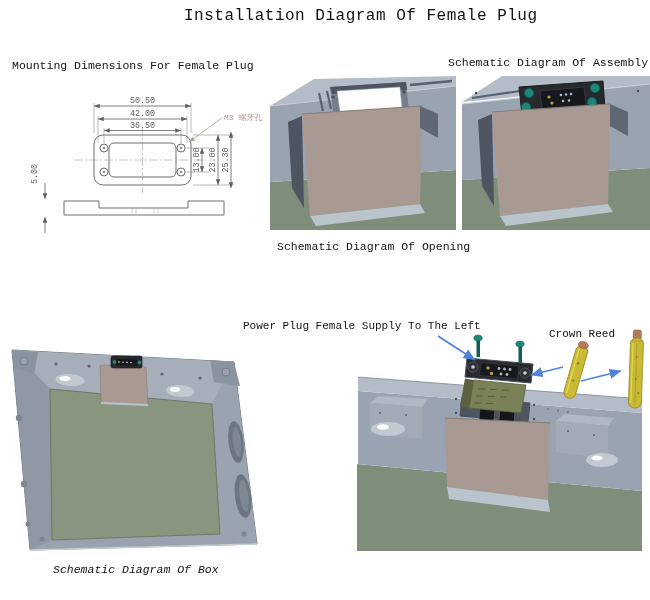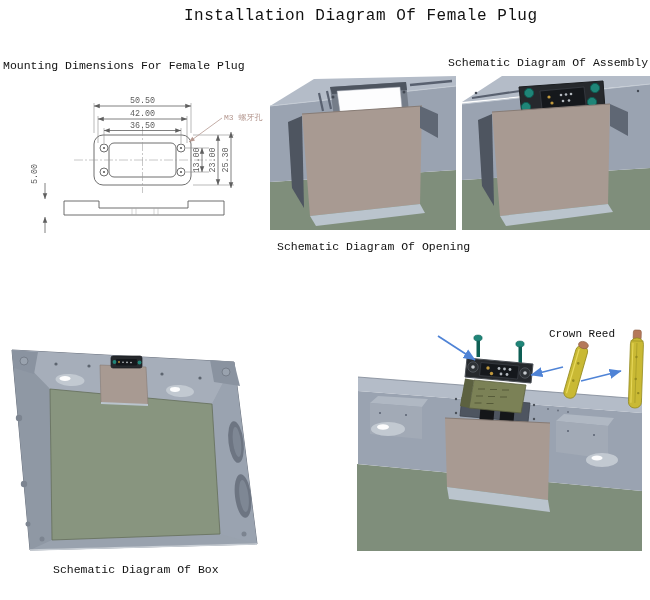--- a/index.html
+++ b/index.html
@@ -13,25 +13,26 @@
   .dimtxt{font-size:8.4px;fill:var(--dim_text);}
   .notetxt{font-size:8px;fill:var(--hole_note);}
 </style>
 </head>
 <body>
 
 <div class="stage">
 
   <div class="title">Installation Diagram Of Female Plug</div>
 
-  <div class="cap" style="left:3px;top:59px;">Mounting Dimensions For Female Plug</div>
+  <div class="cap" style="left:12px;top:59px;">Mounting Dimensions For Female Plug</div>
   <div class="cap" style="left:277px;top:240px;">Schematic Diagram Of Opening</div>
   <div class="cap" style="left:448px;top:56px;">Schematic Diagram Of Assembly</div>
-  <div class="cap" style="left:53px;top:563px;">Schematic Diagram Of Box</div>
-
+  <div class="cap" style="left:53px;top:563px;font-style:italic;">Schematic Diagram Of Box</div>
+
+  <div class="callout" style="left:243px;top:320px;">Power Plug Female Supply To The Left</div>
   <div class="callout" style="left:549px;top:328px;text-align:right;">Crown Reed</div>
 
   <svg style="left:28px;top:82px;" width="232" height="155" viewBox="0 0 232 155">
     <defs>
       <marker id="arr" viewBox="0 0 10 10" refX="9.5" refY="5" markerWidth="8" markerHeight="8" orient="auto-start-reverse">
         <path d="M0.5,1.5 L9.5,5 L0.5,8.5 z" style="fill:var(--draw_line)"></path>
       </marker>
       <marker id="arrn" viewBox="0 0 10 10" refX="9.5" refY="5" markerWidth="8" markerHeight="8" orient="auto-start-reverse">
         <path d="M0.5,1.5 L9.5,5 L0.5,8.5 z" style="fill:var(--hole_note)"></path>
       </marker>

